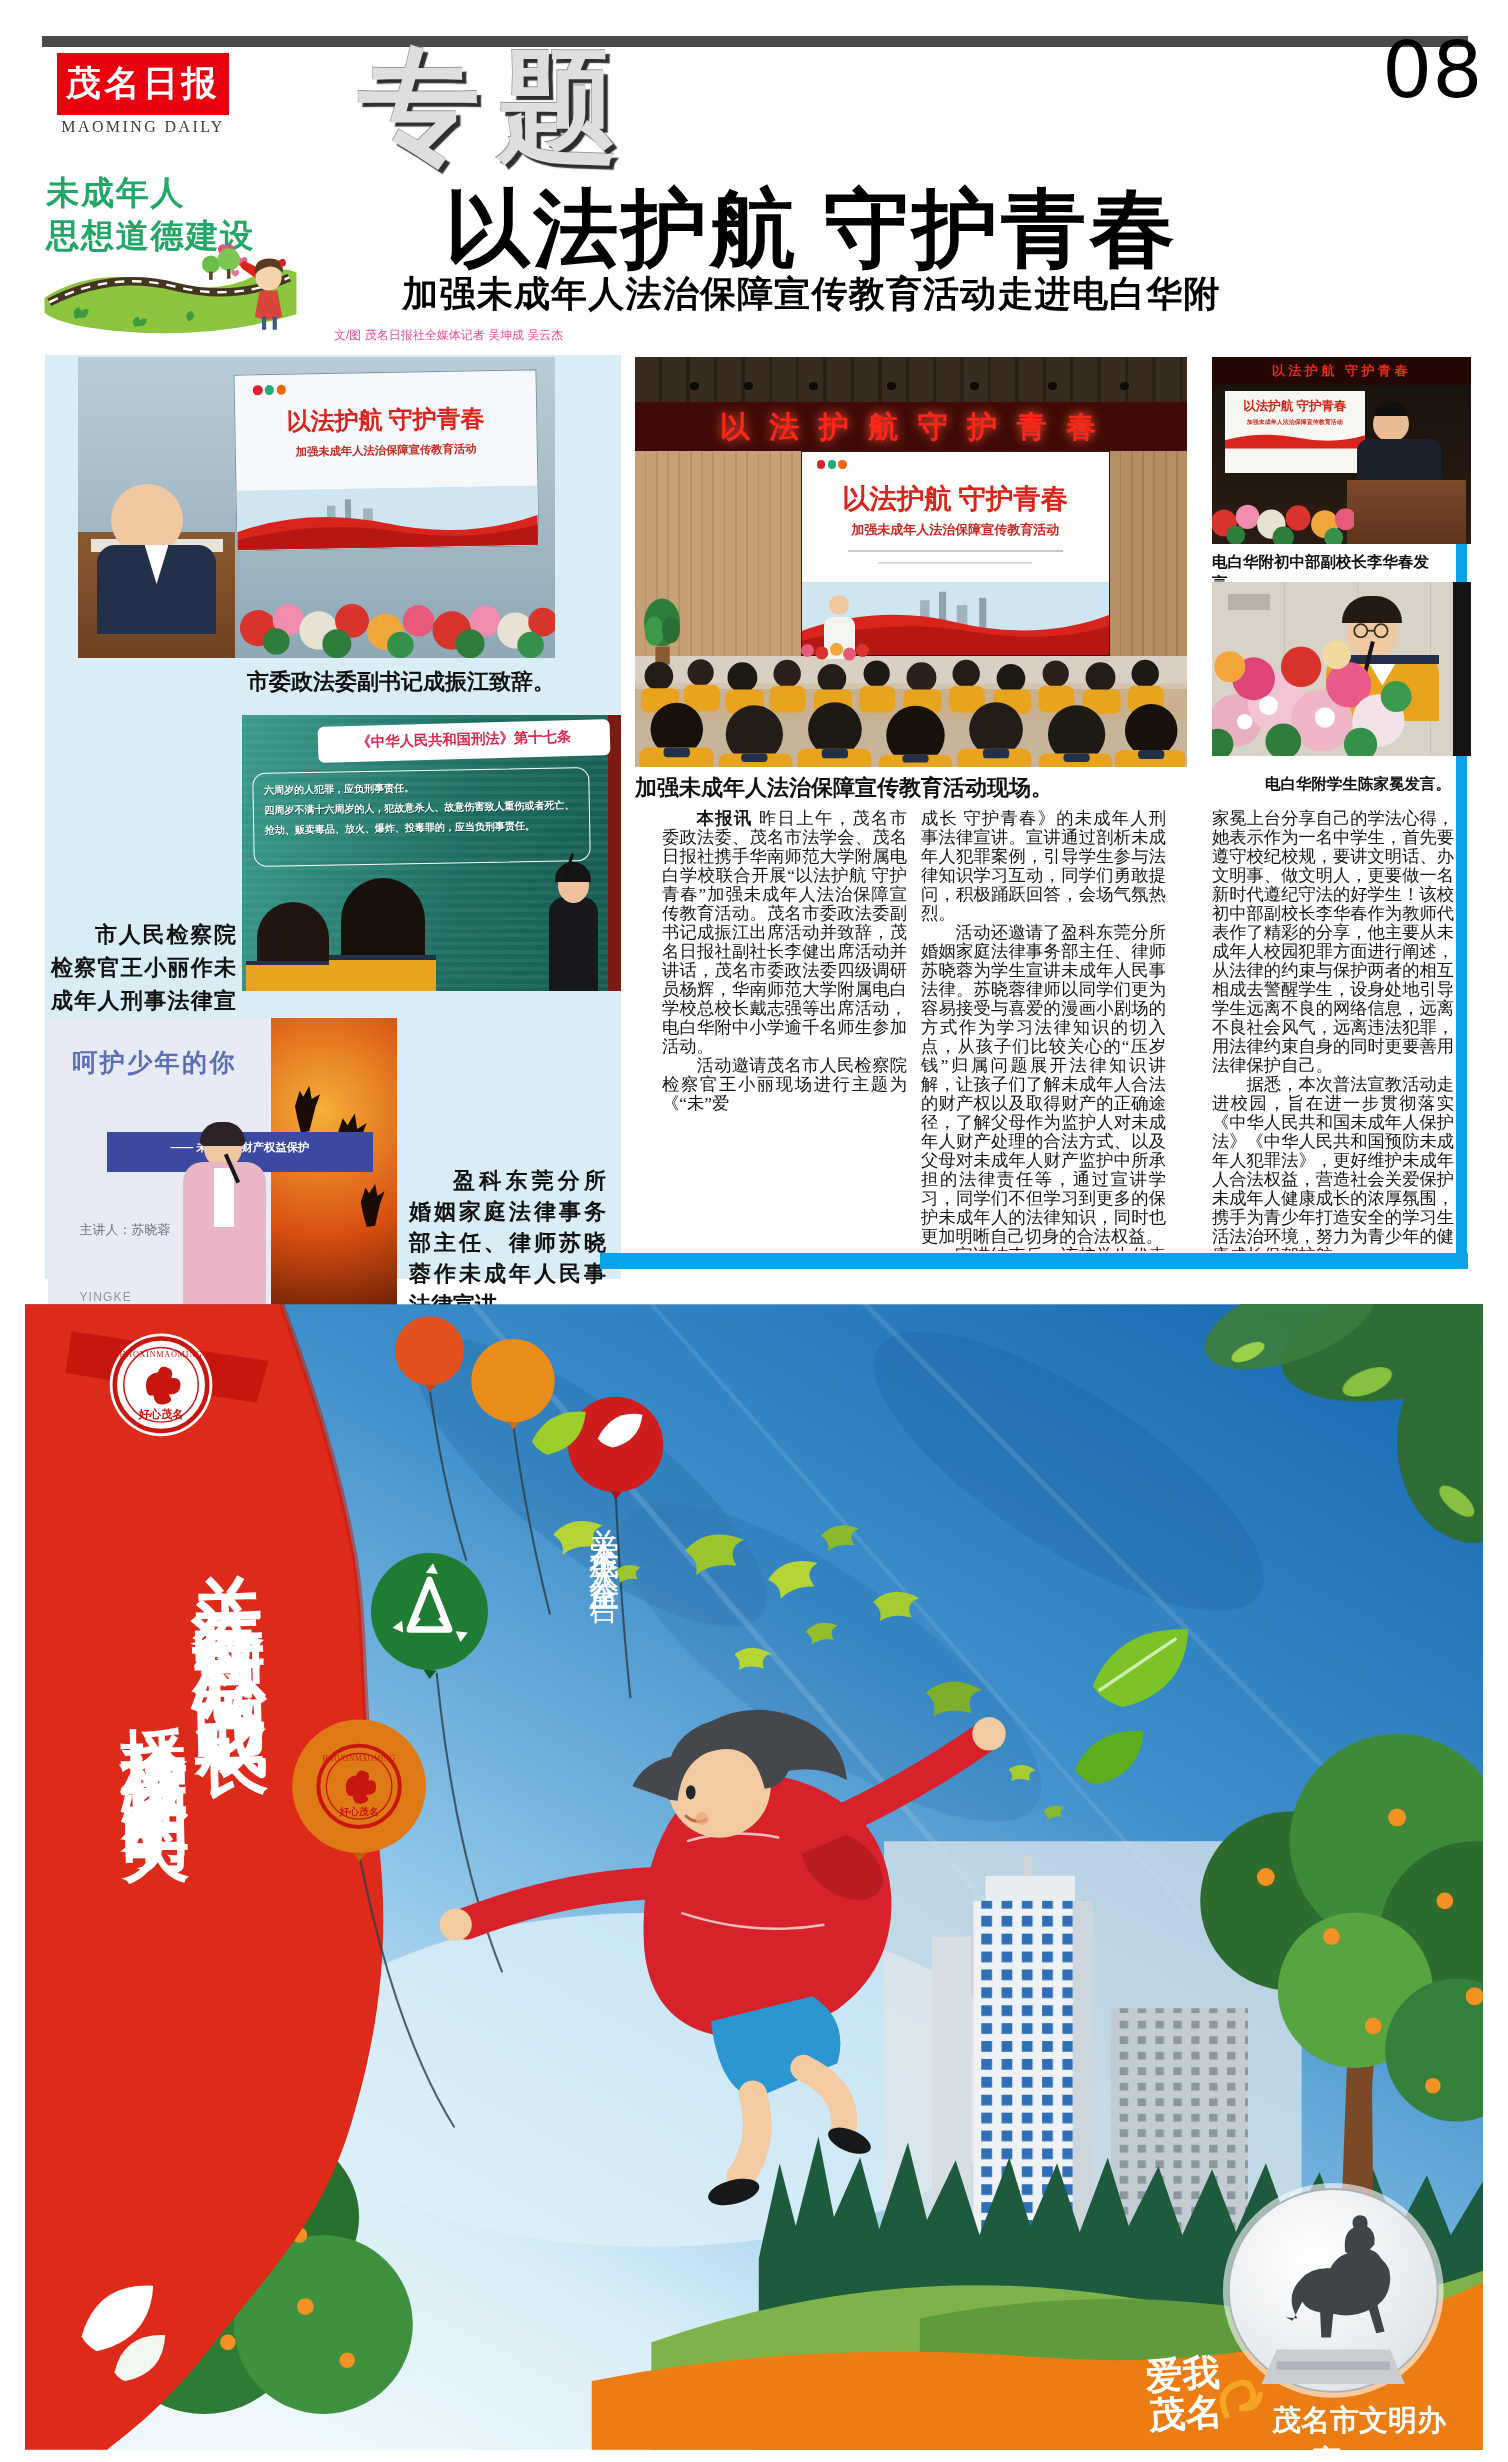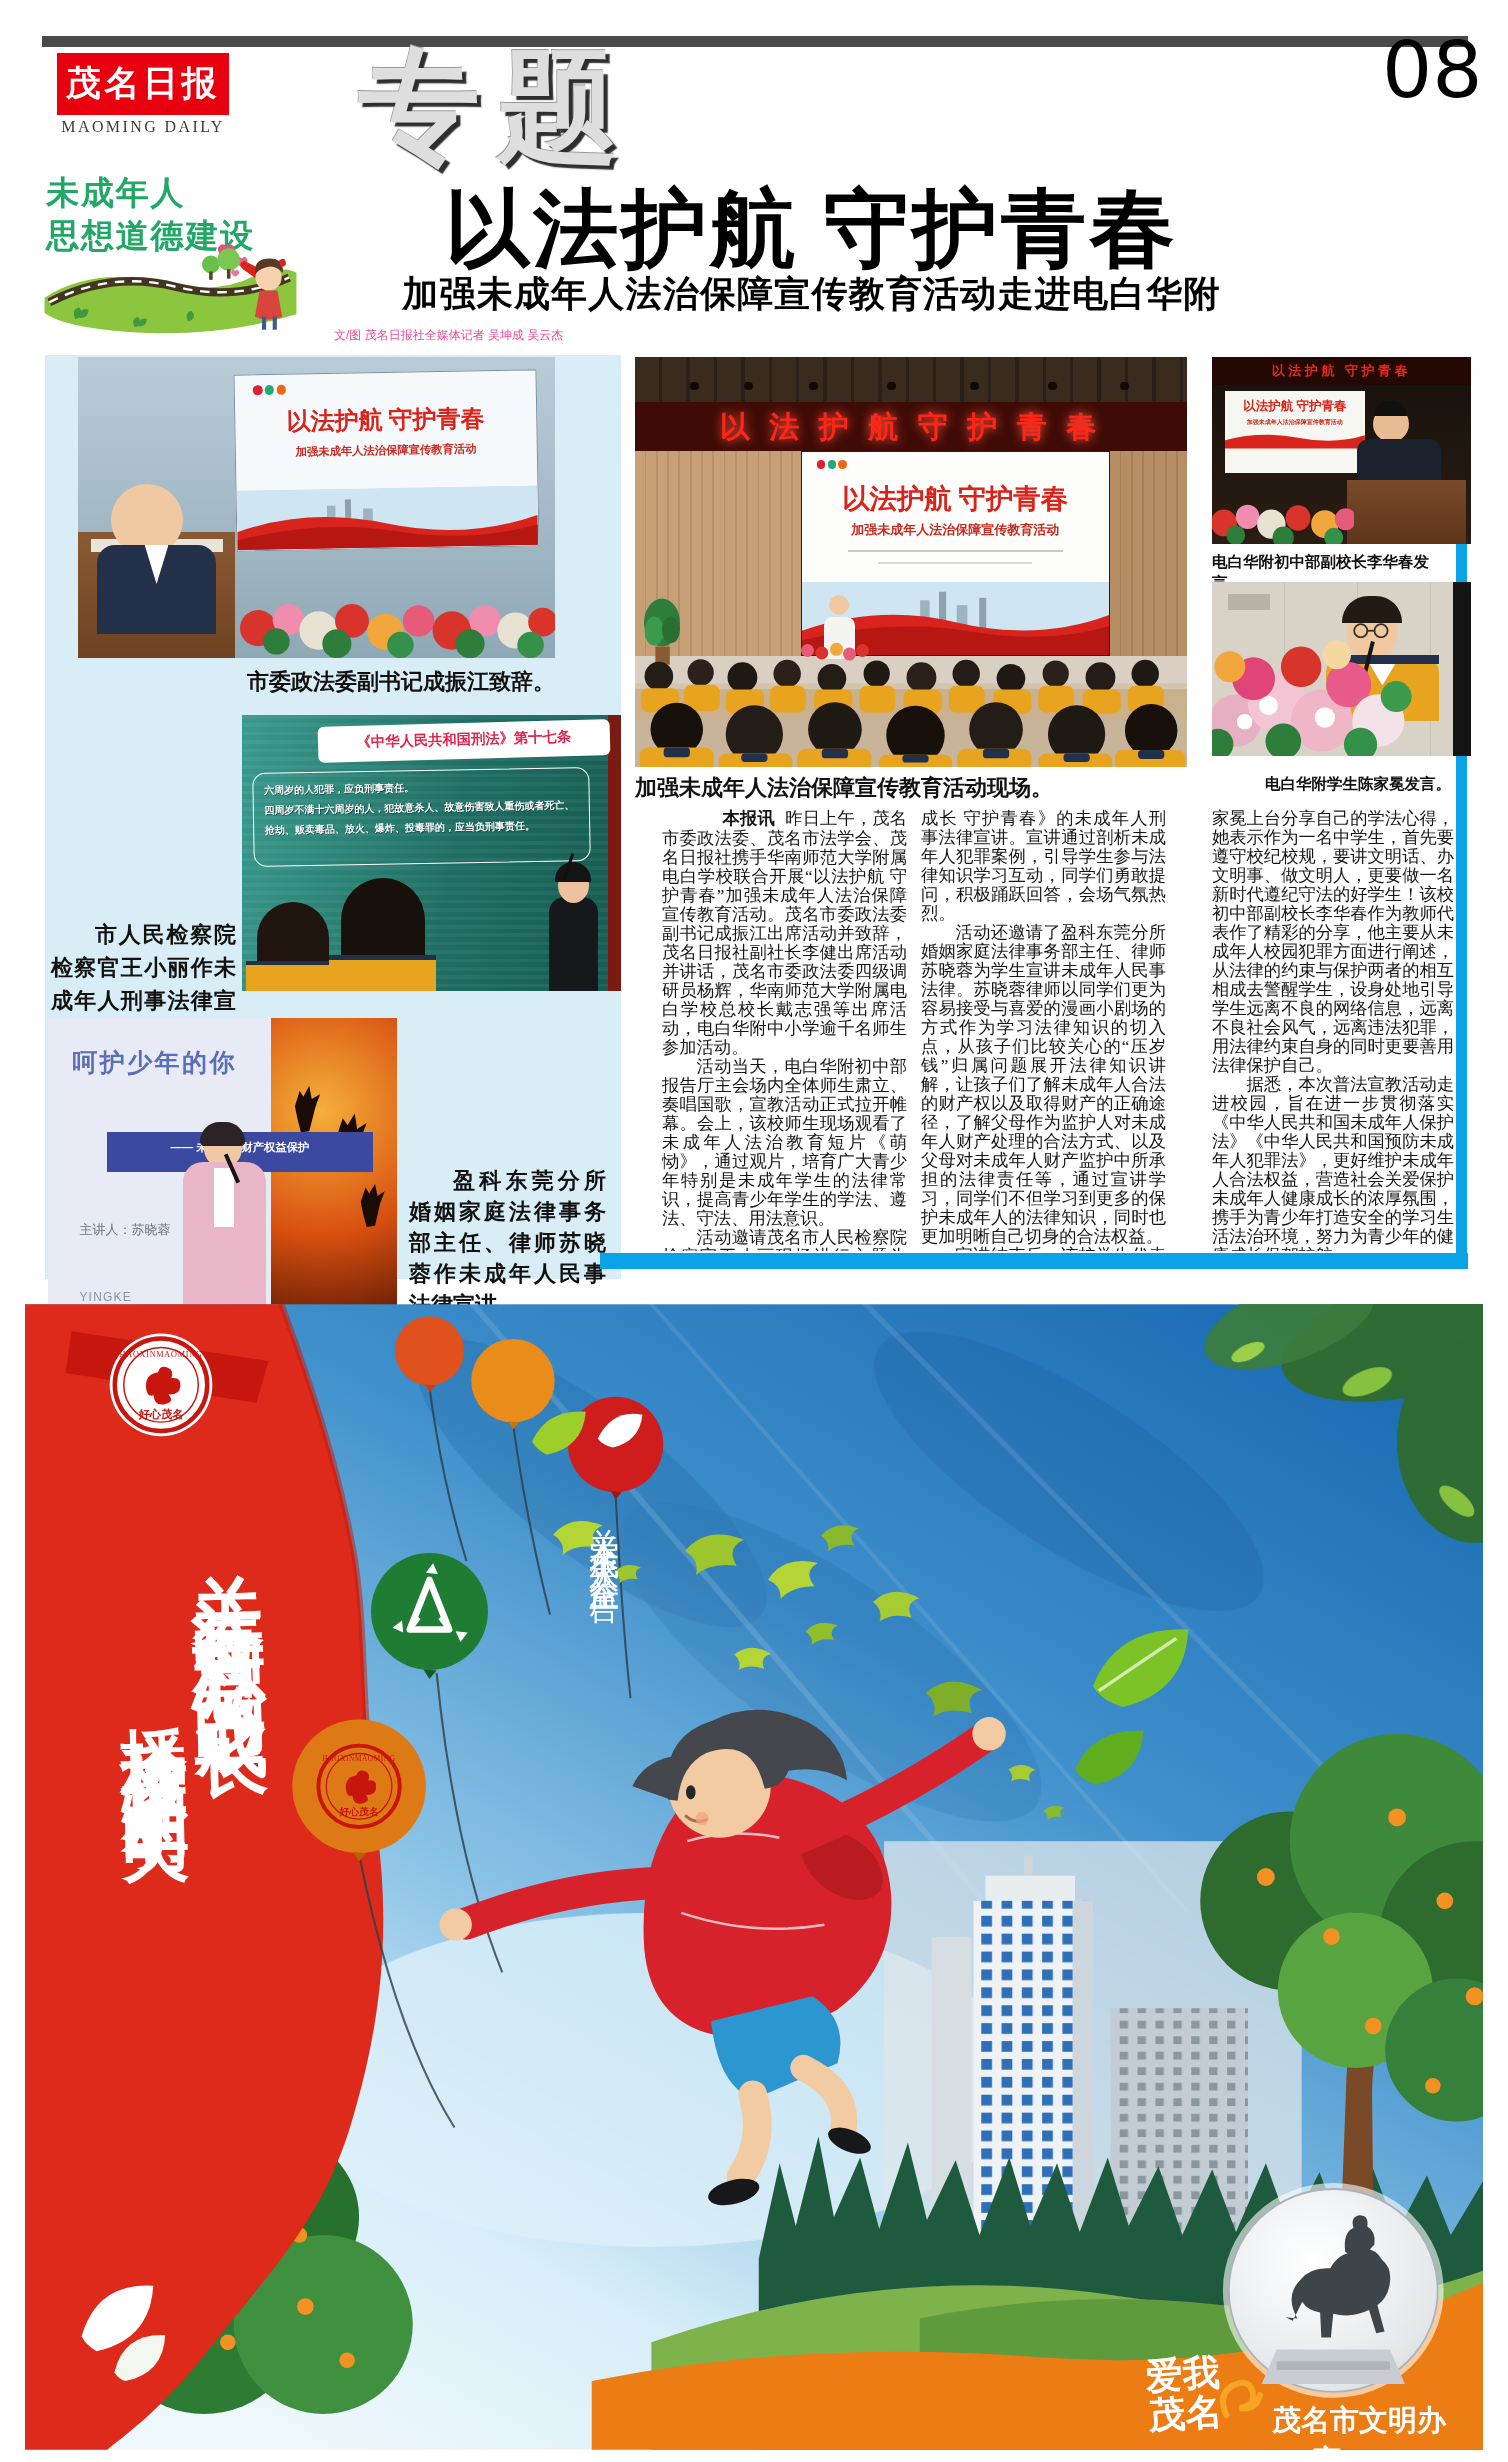--- a/index.html
+++ b/index.html
@@ -30,21 +30,21 @@
 
   
   .left-panel{left:45px;top:355px;width:576px;height:924px;background:#d8edf6;}
   .cap{font-family:"Liberation Sans","DejaVu Sans",sans-serif;font-weight:700;color:#111;}
   .photo{overflow:hidden;}
   .cyan{background:#0aa3e8;}
 
   .art-col{width:245px;height:442px;overflow:hidden;font-size:17.3px;line-height:19px;color:#151515;}
   .art-col p{margin:0;text-indent:2em;text-align:justify;}
   .art-col p.cont{text-indent:0;}
-  .art-col b{font-family:Liberation Mono, monospace;margin-left:26px;}
+  .art-col b{font-family:Liberation Sans, sans-serif;}
 
   
   .slide-lines p{margin:0 0 6px 0;color:#fff;font-weight:700;font-size:10px;
     font-family:"Liberation Sans","DejaVu Sans",sans-serif;text-shadow:0.6px 0.6px 0.6px #0a3a34;}
 
   
   .ad-wrap{left:25px;top:1304px;width:1458px;height:1146px;overflow:hidden;}
   .vtext{writing-mode:vertical-rl;text-orientation:upright;color:#fff;}
   .slogan{font-weight:700;font-family:"DejaVu Serif","Liberation Serif",serif;}
 </style>
@@ -370,21 +370,20 @@
         <circle cx="310" cy="110" r="26" fill="#3c9a4c"></circle>
       <circle cx="95" cy="125" r="16" fill="#fff"></circle>
         <circle cx="190" cy="145" r="17" fill="#fff"></circle>
         <circle cx="55" cy="152" r="13" fill="#fff"></circle>
     </svg>
   </div>
   <div class="abs cap" style="left:1212px;top:774px;width:239px;text-align:right;font-size:15.5px;">电白华附学生陈家冕发言。</div>
 
   <div class="abs art-col" style="left:662px;top:809px;">
       <p><b>本报讯 </b>昨日上午，茂名市委政法委、茂名市法学会、茂名日报社携手华南师范大学附属电白学校联合开展“以法护航 守护青春”加强未成年人法治保障宣传教育活动。茂名市委政法委副书记成振江出席活动并致辞，茂名日报社副社长李健出席活动并讲话，茂名市委政法委四级调研员杨辉，华南师范大学附属电白学校总校长戴志强等出席活动，电白华附中小学逾千名师生参加活动。</p>
-      <p>活动当天，电白华附初中部报告厅主会场内全体师生肃立、奏唱国歌，宣教活动正式拉开帷幕。会上，该校师生现场观看了未成年人法治教育短片《萌恸》，通过观片，培育广大青少年特别是未成年学生的法律常识，提高青少年学生的学法、遵法、守法、用法意识。</p>
       <p>活动邀请茂名市人民检察院检察官王小丽现场进行主题为《“未”爱</p>
     </div>
   <div class="abs art-col" style="left:921px;top:809px;">
       <p class="cont">成长 守护青春》的未成年人刑事法律宣讲。宣讲通过剖析未成年人犯罪案例，引导学生参与法律知识学习互动，同学们勇敢提问，积极踊跃回答，会场气氛热烈。</p>
       <p>活动还邀请了盈科东莞分所婚姻家庭法律事务部主任、律师苏晓蓉为学生宣讲未成年人民事法律。苏晓蓉律师以同学们更为容易接受与喜爱的漫画小剧场的方式作为学习法律知识的切入点，从孩子们比较关心的“压岁钱”归属问题展开法律知识讲解，让孩子们了解未成年人合法的财产权以及取得财产的正确途径，了解父母作为监护人对未成年人财产处理的合法方式、以及父母对未成年人财产监护中所承担的法律责任等，通过宣讲学习，同学们不但学习到更多的保护未成年人的法律知识，同时也更加明晰自己切身的合法权益。</p>
       <p>宣讲结束后，该校学生代表陈</p>
     </div>
   <div class="abs art-col" style="left:1212px;top:809px;width:242px;">
       <p class="cont">家冕上台分享自己的学法心得，她表示作为一名中学生，首先要遵守校纪校规，要讲文明话、办文明事、做文明人，更要做一名新时代遵纪守法的好学生！该校初中部副校长李华春作为教师代表作了精彩的分享，他主要从未成年人校园犯罪方面进行阐述，从法律的约束与保护两者的相互相成去警醒学生，设身处地引导学生远离不良的网络信息，远离不良社会风气，远离违法犯罪，用法律约束自身的同时更要善用法律保护自己。</p>
       <p>据悉，本次普法宣教活动走进校园，旨在进一步贯彻落实《中华人民共和国未成年人保护法》《中华人民共和国预防未成年人犯罪法》，更好维护未成年人合法权益，营造社会关爱保护未成年人健康成长的浓厚氛围，携手为青少年打造安全的学习生活法治环境，努力为青少年的健康成长保驾护航。</p>

